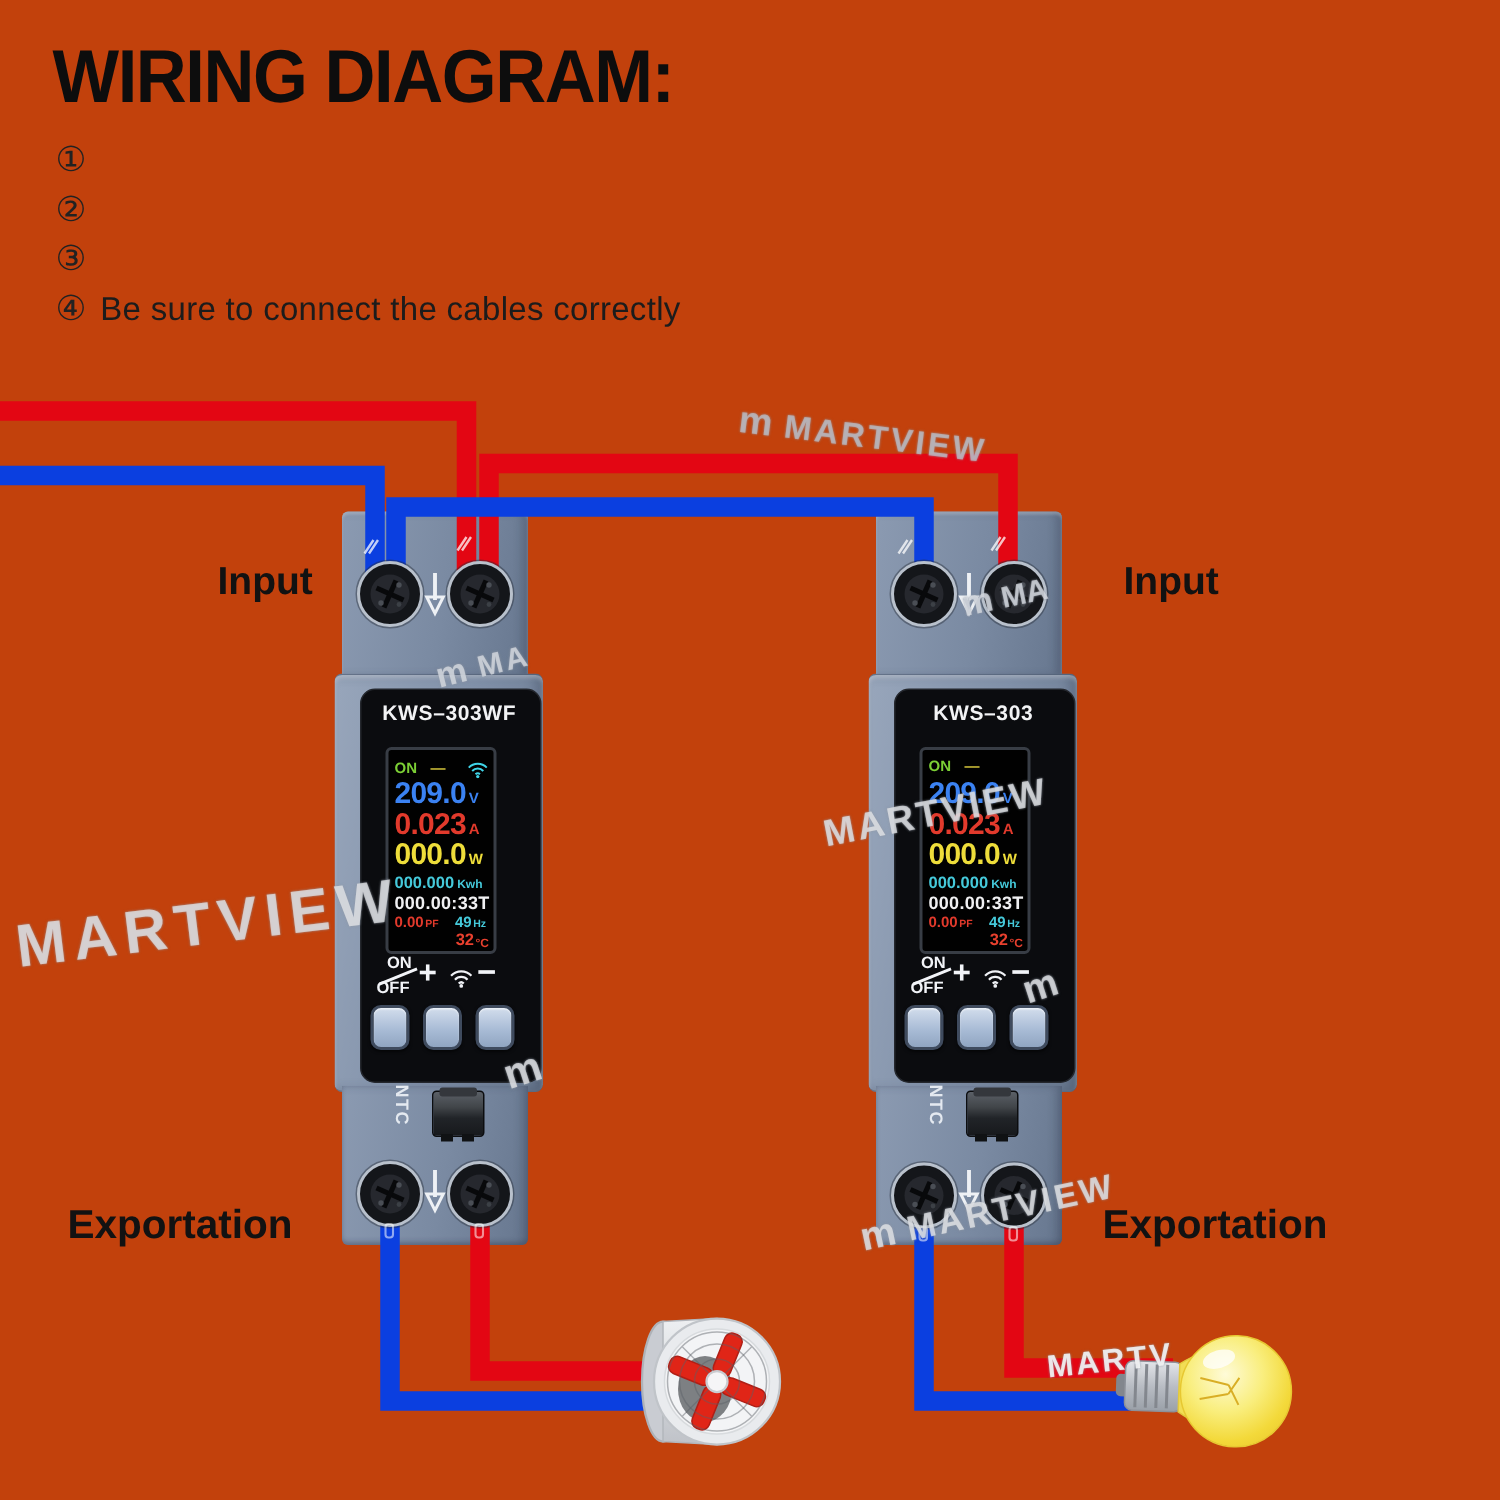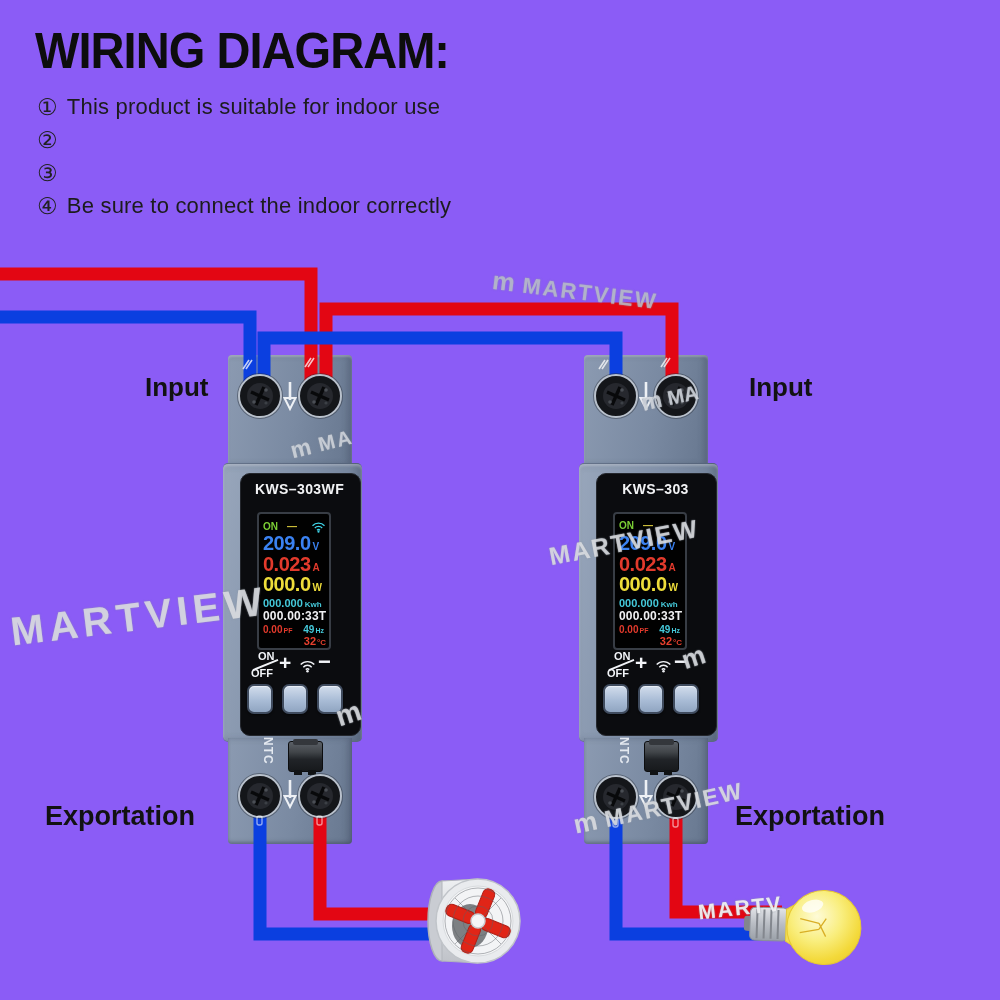--- a/index.html
+++ b/index.html
@@ -1,35 +1,35 @@
 <!DOCTYPE html>
 <html><head>
 <meta charset="utf-8">
 <style>
   html,body{margin:0;padding:0;background:#fff;}
-  .canvas{position:relative;width:1000px;height:1000px;background:#8b5cf6;overflow:hidden;
+  .canvas{position:relative;width:1000px;height:1000px;background:#c2410c;overflow:hidden;
           font-family:"Liberation Sans",sans-serif;}
 
   
   .title{position:absolute;left:35px;top:22px;font-size:50px;font-weight:bold;color:#0d0d0d;
          letter-spacing:-1px;transform:scaleX(.94);transform-origin:left;white-space:nowrap;}
   .notes{position:absolute;left:37px;top:90px;}
   .note{display:flex;align-items:center;height:33px;color:#1c1c1c;font-size:22px;
         letter-spacing:.2px;white-space:nowrap;}
   .note-num{font-family:"DejaVu Sans",sans-serif;font-size:23px;margin-right:9px;color:#222;}
 
   
   .side-label{position:absolute;font-weight:bold;color:#121212;font-size:26px;z-index:5;white-space:nowrap;}
   .lbl-in-l{left:145px;top:372px;}
   .lbl-in-r{left:749px;top:372px;}
   .lbl-ex-l{left:45px;top:801px;font-size:27px;}
   .lbl-ex-r{left:735px;top:801px;font-size:27px;}
 
   
-  .device{position:absolute;top:354px;width:152px;height:490px;z-index:1;}
+  .device{position:absolute;top:340px;width:152px;height:490px;z-index:1;}
   .dev-left{left:223px;} .dev-right{left:579px;}
   .d-top{position:absolute;left:5px;top:1px;width:124px;height:110px;
          background:linear-gradient(100deg,#8b9ab1 0%,#7a8aa2 55%,#67778f 100%);
          border-radius:4px 4px 0 0;
          box-shadow:inset 0 2px 2px rgba(255,255,255,.25), inset -4px 0 6px rgba(45,55,75,.28);}
   .d-mid{position:absolute;left:0;top:109px;width:139px;height:277px;
          background:linear-gradient(100deg,#98a6bb 0%,#8292aa 50%,#68788f 100%);
          border-radius:5px;border-top:1px solid rgba(70,82,104,.55);border-bottom:1px solid rgba(70,82,104,.55);
          box-shadow:inset 0 2px 3px rgba(255,255,255,.3), inset -5px 0 8px rgba(45,55,75,.3);}
   .d-bot{position:absolute;left:5px;top:384px;width:124px;height:106px;
@@ -97,31 +97,30 @@
 </style>
 </head>
 <body>
 
 <div class="canvas">
 
   <div class="title">WIRING DIAGRAM:</div>
   <div class="notes">
     <div class="note">
       <span class="note-num">①</span>
-      <span>This product is suitable for indoor use</span>
     </div>
     <div class="note">
       <span class="note-num">②</span>
     </div>
     <div class="note">
       <span class="note-num">③</span>
     </div>
     <div class="note">
       <span class="note-num">④</span>
-      <span>Be sure to connect the indoor correctly</span>
+      <span>Be sure to connect the cables correctly</span>
     </div>
   </div>
 
   <div class="side-label lbl-in-l">Input</div>
   <div class="side-label lbl-in-r">Input</div>
   <div class="side-label lbl-ex-l">Exportation</div>
   <div class="side-label lbl-ex-r">Exportation</div>
 
   <div class="device dev-left">
     <div class="d-top"></div>

